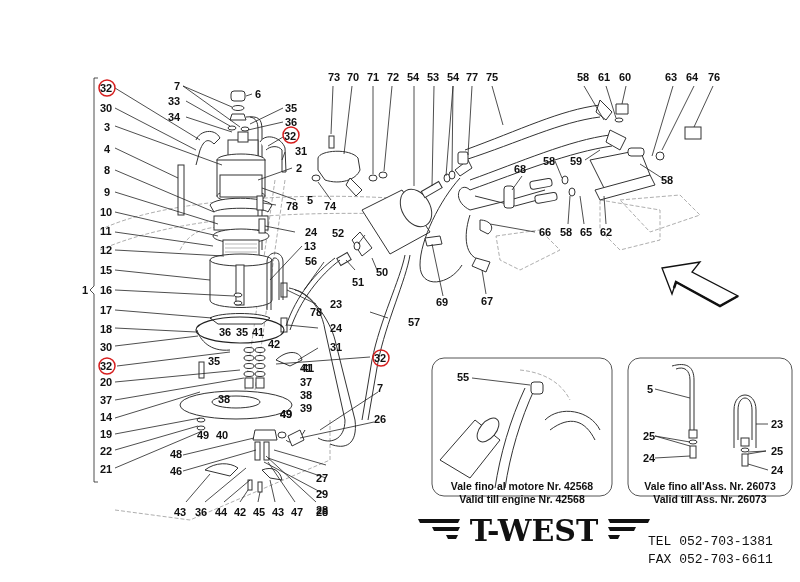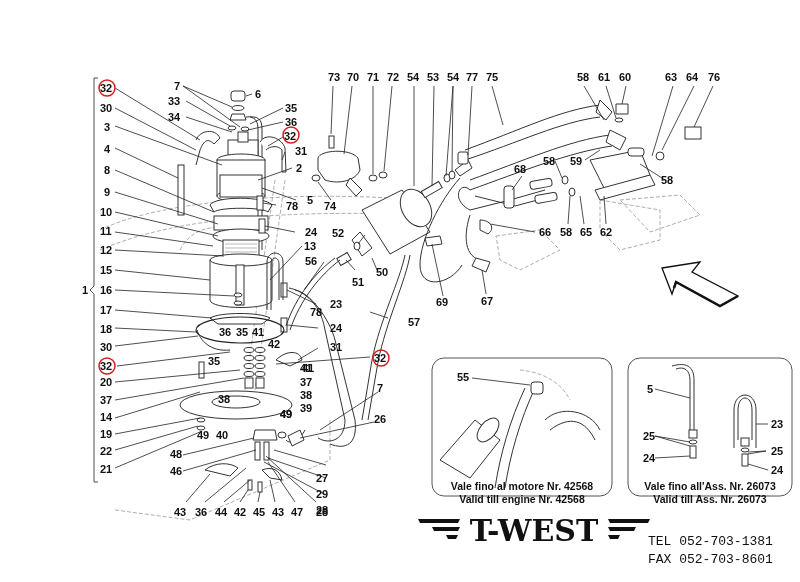--- a/index.html
+++ b/index.html
@@ -442,14 +442,14 @@
   <text x="116" y="27" text-anchor="middle" font-family="'DejaVu Serif', serif" font-weight="bold" font-size="30" fill="#111">T-WEST</text>
   <g>
     <path d="M190,5 L232,5 L230,9 L192,9 Z" fill="#111"></path>
     <path d="M190,13 L218,13 L216,17 L192,17 Z" fill="#111"></path>
     <path d="M190,21 L202,21 L200,25 L192,25 Z" fill="#111"></path>
   </g>
 </svg>
 
 <div class="contact">
   <div><span>TEL</span> <span>052-703-1381</span></div>
-  <div><span>FAX</span> <span>052-703-8601</span></div>
+  <div><span>FAX</span> <span>052-703-6611</span></div>
 </div>
 
 </body></html>

